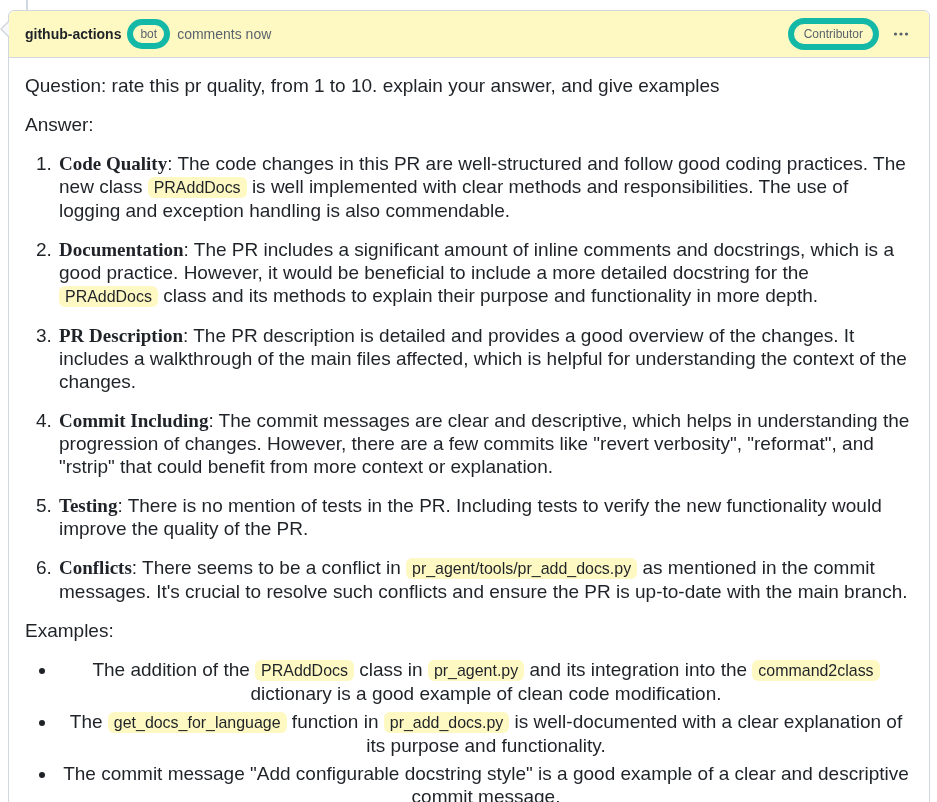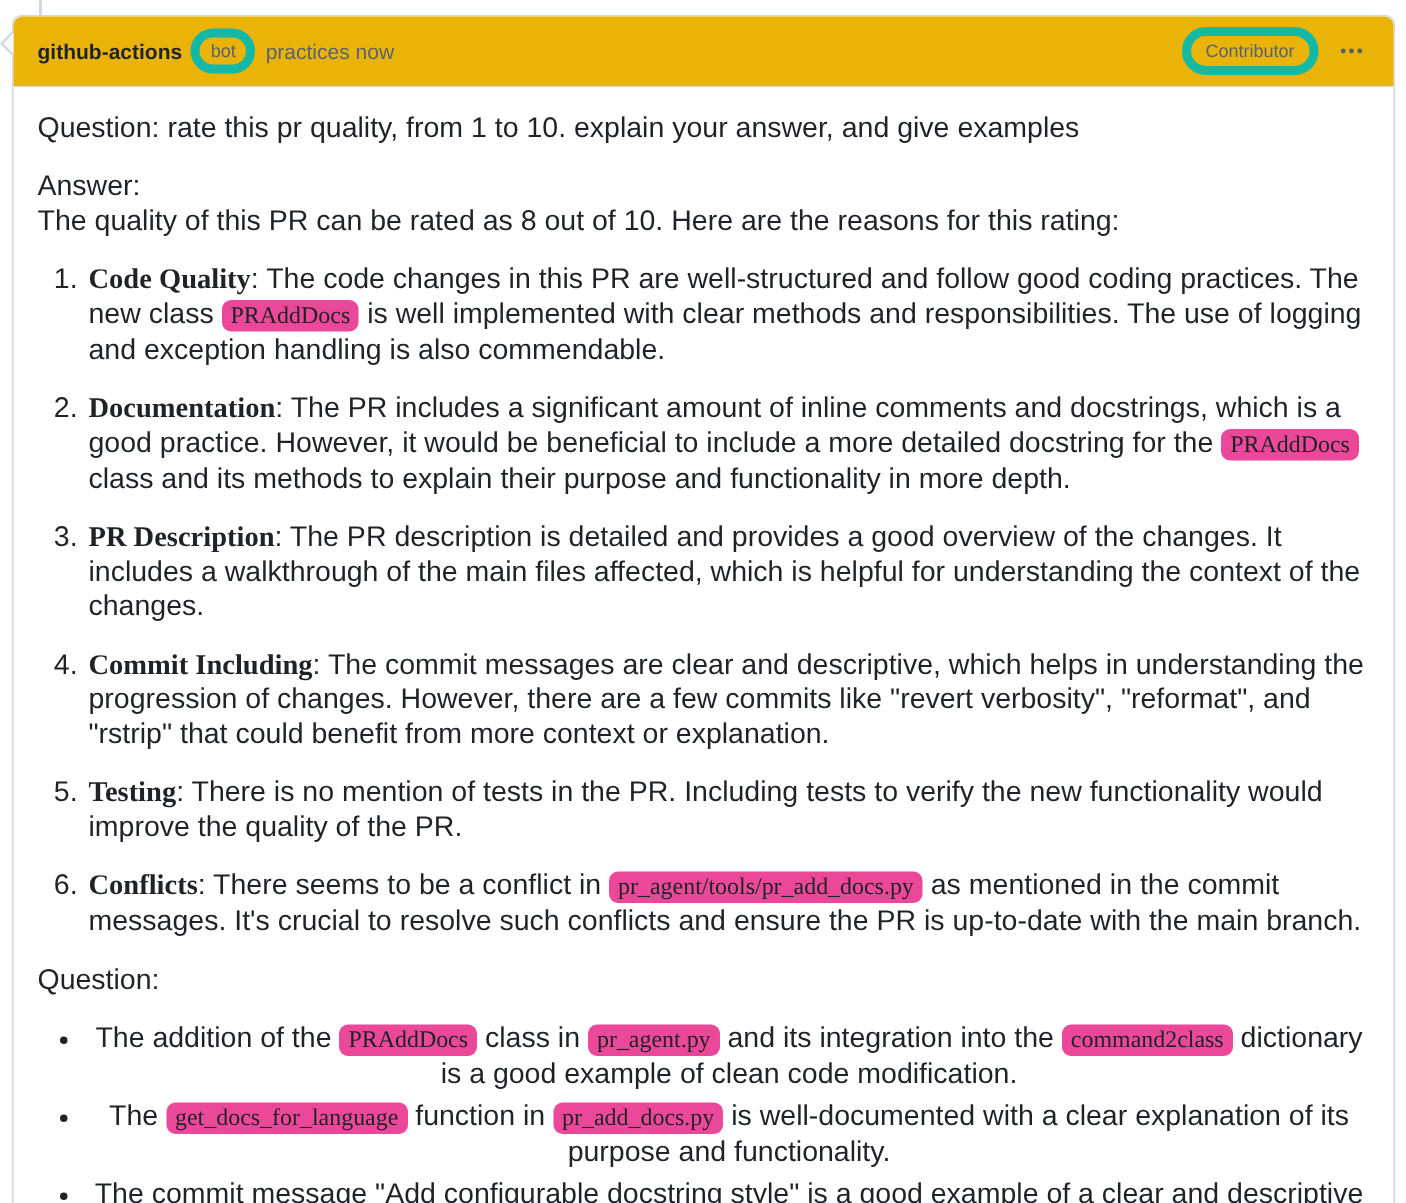--- a/index.html
+++ b/index.html
@@ -43,21 +43,21 @@
     border-width: 8px 8px 8px 0;
     border-color: transparent #d0d7de transparent transparent;
   }
   .caret-inner {
     left: -7px; top: 11px;
     border-width: 7px 7px 7px 0;
     border-color: transparent #f6f8fa transparent transparent;
   }
   .comment-header {
     position: relative;
-    background: #eab308;
+    background: #fef9c3;
     border-bottom: 1px solid #d0d7de;
     border-radius: 6px 6px 0 0;
     padding: 7px 16px;
     display: flex;
     align-items: center;
     font-size: 14px;
     line-height: 20px;
     color: #59636e;
   }
   .author {
@@ -104,67 +104,67 @@
     padding-left: 32px;
   }
   .comment-body ol > li { margin: 0 0 16px; padding-left: 2px; }
   .comment-body ul {
     margin: 0;
     padding-left: 32px;
   }
   .comment-body ul > li { margin: 0 0 5px; padding-left: 2px; text-align: center; }
   strong { font-weight: 700; font-family: Liberation Serif, serif; }
   code.inline-code {
-    font-family: Liberation Serif, serif;
+    font-family: Liberation Sans, sans-serif;
     font-size: 84%;
-    background: #ec4899;
+    background: #fef9c3;
     border-radius: 6px;
     padding: 2px 6px;
     white-space: pre;
   }
 </style>
 </head>
 <body>
 
 <div class="timeline-stub"></div>
 
 <div class="comment">
   <div class="comment-header">
     <span class="caret-outer"></span>
     <span class="caret-inner"></span>
     <a class="author">github-actions</a>
     <span class="pill-badge bot-badge">bot</span>
-    <span>practices</span>
+    <span>comments</span>
     <span style="white-space:pre"> </span>
     <span>now</span>
     <div class="header-right">
       <span class="pill-badge contributor-badge">Contributor</span>
       <button class="kebab-button">
         <span style="display:flex">
           <svg width="16" height="16" viewBox="0 0 16 16" aria-hidden="true">
             <circle cx="2.5" cy="8" r="1.6" fill="#57606a"></circle>
             <circle cx="8" cy="8" r="1.6" fill="#57606a"></circle>
             <circle cx="13.5" cy="8" r="1.6" fill="#57606a"></circle>
           </svg>
         </span>
       </button>
     </div>
   </div>
 
   <div class="comment-body">
     <p>Question: rate this pr quality, from 1 to 10. explain your answer, and give examples</p>
-    <p><span>Answer:</span><br><span>The quality of this PR can be rated as 8 out of 10. Here are the reasons for this rating:</span></p>
+    <p><span>Answer:</span><br></p>
     <ol>
         <li><strong>Code Quality</strong><span>: The code changes in this PR are well-structured and follow good coding practices. The new class </span><code class="inline-code">PRAddDocs</code><span> is well implemented with clear methods and responsibilities. The use of logging and exception handling is also commendable.</span></li>
         <li><strong>Documentation</strong><span>: The PR includes a significant amount of inline comments and docstrings, which is a good practice. However, it would be beneficial to include a more detailed docstring for the </span><code class="inline-code">PRAddDocs</code><span> class and its methods to explain their purpose and functionality in more depth.</span></li>
         <li><strong>PR Description</strong><span>: The PR description is detailed and provides a good overview of the changes. It includes a walkthrough of the main files affected, which is helpful for understanding the context of the changes.</span></li>
         <li><strong>Commit Including</strong><span>: The commit messages are clear and descriptive, which helps in understanding the progression of changes. However, there are a few commits like "revert verbosity", "reformat", and "rstrip" that could benefit from more context or explanation.</span></li>
         <li><strong>Testing</strong><span>: There is no mention of tests in the PR. Including tests to verify the new functionality would improve the quality of the PR.</span></li>
         <li><strong>Conflicts</strong><span>: There seems to be a conflict in </span><code class="inline-code">pr_agent/tools/pr_add_docs.py</code><span> as mentioned in the commit messages. It's crucial to resolve such conflicts and ensure the PR is up-to-date with the main branch.</span></li>
       </ol>
-    <p>Question:</p>
+    <p>Examples:</p>
     <ul>
         <li><span>The addition of the </span><code class="inline-code">PRAddDocs</code><span> class in </span><code class="inline-code">pr_agent.py</code><span> and its integration into the </span><code class="inline-code">command2class</code><span> dictionary is a good example of clean code modification.</span></li>
         <li><span>The </span><code class="inline-code">get_docs_for_language</code><span> function in </span><code class="inline-code">pr_add_docs.py</code><span> is well-documented with a clear explanation of its purpose and functionality.</span></li>
         <li><span>The commit message "Add configurable docstring style" is a good example of a clear and descriptive commit message.</span></li>
       </ul>
   </div>
 </div>
 
 </body></html>

